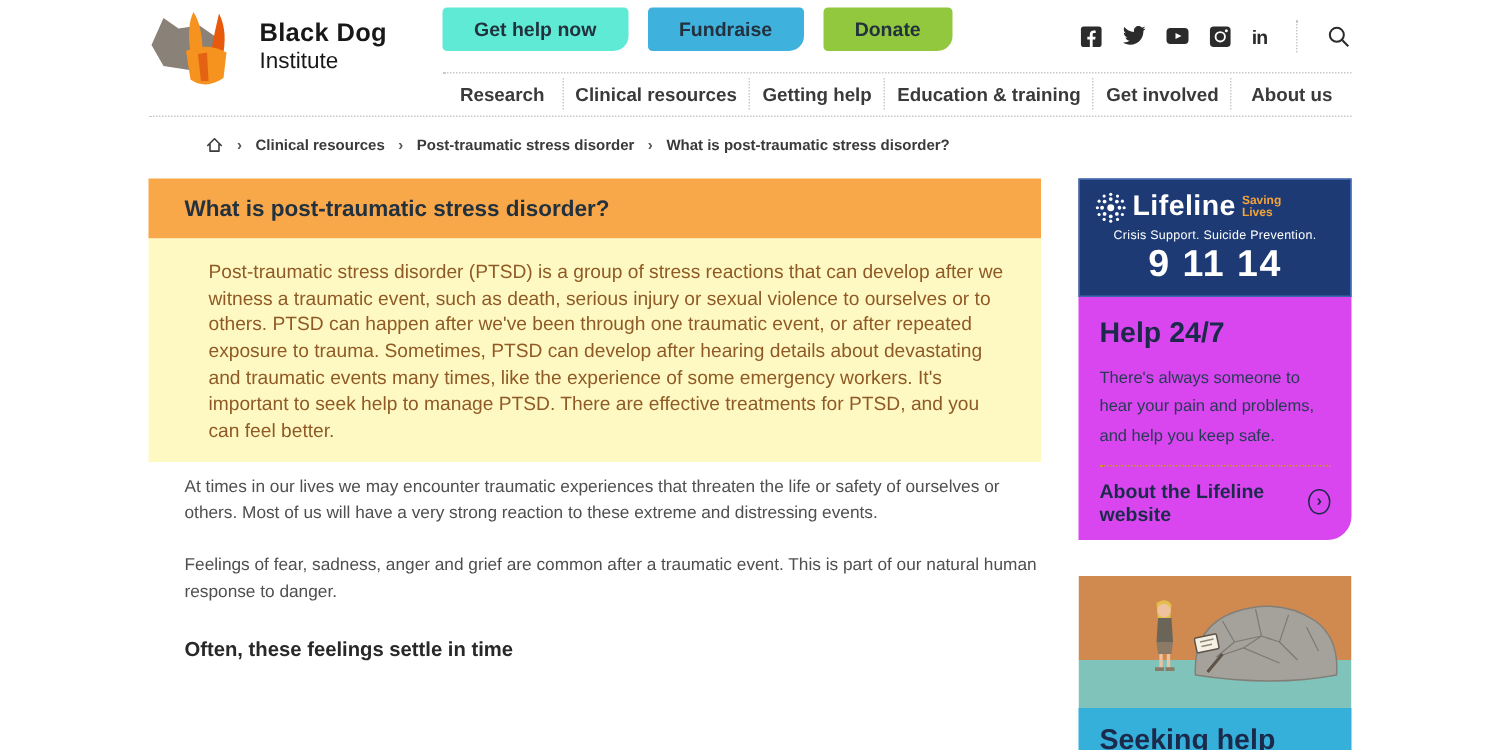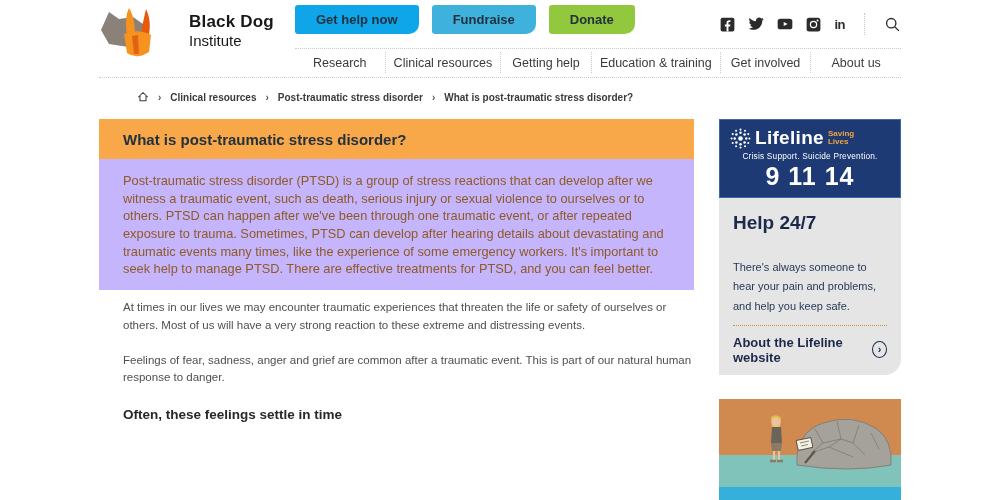--- a/index.html
+++ b/index.html
@@ -2,56 +2,56 @@
 <html><head>
 <meta charset="utf-8">
 <style>
   * { margin:0; padding:0; box-sizing:border-box; }
   html,body { width:1000px; height:500px; overflow:hidden; background:#fff;
     font-family:"Liberation Sans", sans-serif; color:#3c3c3c; }
   .container { width:802px; margin-left:99px; position:relative; }
 
   
   .header-top { position:relative; height:48px; }
-  .logo { position:absolute; left:0; top:4px; display:flex; align-items:center; gap:24px; width:195px; }
+  .logo { position:absolute; left:0; top:4px; display:flex; align-items:center; gap:8px; width:195px; }
   .logo-text b { display:block; font-size:17px; color:#181818; line-height:1.1; letter-spacing:.2px; }
   .logo-text span { display:block; font-size:15px; color:#181818; line-height:1.15; }
   .actions { margin-left:196px; display:flex; align-items:flex-start; padding-top:5px; gap:13px; }
   .btn { height:29px; padding:0 21px; border:none; font-family:inherit; font-weight:bold;
     font-size:13px; color:#23313f; border-radius:3px 3px 10px 3px; cursor:pointer; display:flex; align-items:center; }
-  .btn.orange { background:#0ea5e9; }
+  .btn.orange { background:#5eead4; }
   .btn.blue   { background:#3FB1DD; }
   .btn.green  { background:#92C83E; }
   .social { margin-left:auto; display:flex; align-items:center; gap:13px; padding-top:8px; }
   .social svg { display:block; }
   .soc-sep { width:1px; height:22px; border-left:1px dotted #c9c9c9; margin:0 6px; }
   .in-txt { font-weight:bold; font-size:13px; color:#2b2b2b; letter-spacing:-.5px; }
 
   
   .nav-row { position:relative; height:30px; border-bottom:1px dotted #c9c9c9; display:flex; }
   .nav-row::before { content:""; position:absolute; left:196px; right:0; top:0; border-top:1px dotted #c9c9c9; }
   .nav-items { margin-left:196px; flex:1; display:flex; align-items:stretch; }
   .nav-item { flex:1; display:flex; align-items:center; justify-content:center;
-    font-size:12.5px; font-weight:normal; color:#3a3a3a; cursor:pointer; white-space:nowrap; padding:0 8px; }
+    font-size:12.5px; font-weight:bold; color:#3a3a3a; cursor:pointer; white-space:nowrap; padding:0 8px; }
   .nav-div { border-left:1px dotted #c9c9c9; margin:4px 0; }
 
   
   .breadcrumb { margin-top:13px; display:flex; align-items:center; gap:9px;
     font-size:10px; font-weight:bold; color:#3a3a3a; padding-left:38px; }
   .crumb { cursor:pointer; }
   .crumb-sep { color:#555; font-size:10px; font-weight:bold; }
 
   
   .main { display:flex; gap:25px; margin-top:16px; align-items:flex-start; }
   .left-col { width:595px; }
   .sidebar { width:182px; }
 
   .title-bar { background:#F8A849; height:40px; display:flex; align-items:center;
     padding-left:24px; font-size:15px; font-weight:bold; color:#23313f; }
-  .intro-box { background:#c4b5fd; padding:13px 24px 12px 24px; font-size:12.8px;
+  .intro-box { background:#fef9c3; padding:13px 24px 12px 40px; font-size:12.8px;
     line-height:1.38; color:#8F5A25; }
 
   .accordion { margin-top:10px; height:34px; border-top:1px dotted #c9c9c9; border-bottom:1px dotted #c9c9c9;
     display:flex; align-items:center; justify-content:space-between; padding:0 14px 0 24px; cursor:pointer; }
   .accordion-label { font-size:13px; font-weight:bold; color:#17698A; }
   .minus-circle { width:15px; height:15px; border-radius:50%; background:#262626; position:relative; cursor:pointer; }
   .minus-circle::after { content:""; position:absolute; left:3px; right:3px; top:6.5px; height:2px; background:#fff; }
 
   .section { padding:0 0 0 24px; }
   .section h3 { margin-top:15px; font-size:13.5px; color:#282828; }
@@ -59,23 +59,23 @@
   .section p + p { margin-top:17px; }
   .section h3.second { margin-top:20px; }
 
   
   .lifeline-top { background:#1D3A74; border:1px solid #3E66AE; padding:7px 10px 6px 10px; }
   .ll-logo-row { display:flex; align-items:center; gap:4px; }
   .ll-word { color:#fff; font-weight:bold; font-size:19px; letter-spacing:.3px; }
   .ll-sub { color:#F2A33C; font-size:8px; font-weight:bold; line-height:1.05; width:30px; }
   .ll-tag { color:#fff; font-size:8.3px; text-align:center; margin-top:2px; letter-spacing:.2px; }
   .ll-phone { color:#fff; font-size:25px; font-weight:bold; text-align:center; letter-spacing:1px; margin-top:1px; }
-  .lifeline-bottom { background:#e5e5e5; padding:12px 14px 10px 14px; border-radius:0 0 16px 0; }
+  .lifeline-bottom { background:#d946ef; padding:12px 14px 10px 14px; border-radius:0 0 16px 0; }
   .ll-heading { color:#1b2a4a; font-size:19px; font-weight:bold; margin-top:2px; }
-  .ll-body { color:#273a56; font-size:11px; line-height:1.75; margin-top:24px; }
+  .ll-body { color:#273a56; font-size:11px; line-height:1.75; margin-top:9px; }
   .ll-divider { border-top:1px dotted #c8962a; margin:9px 0 9px 0; }
   .ll-link-row { display:flex; align-items:center; justify-content:space-between; cursor:pointer; }
   .ll-link { color:#1b2a4a; font-size:13px; font-weight:bold; }
   .chev-circle { width:17px; height:17px; border:1.6px solid #1b2a4a; border-radius:50%;
     display:flex; align-items:center; justify-content:center; color:#1b2a4a;
     font-size:11px; font-weight:bold; line-height:1; padding-bottom:1px; }
 
   
   .seek-card { margin-top:24px; }
   .seek-illustration { display:block; width:182px; height:88px; }

